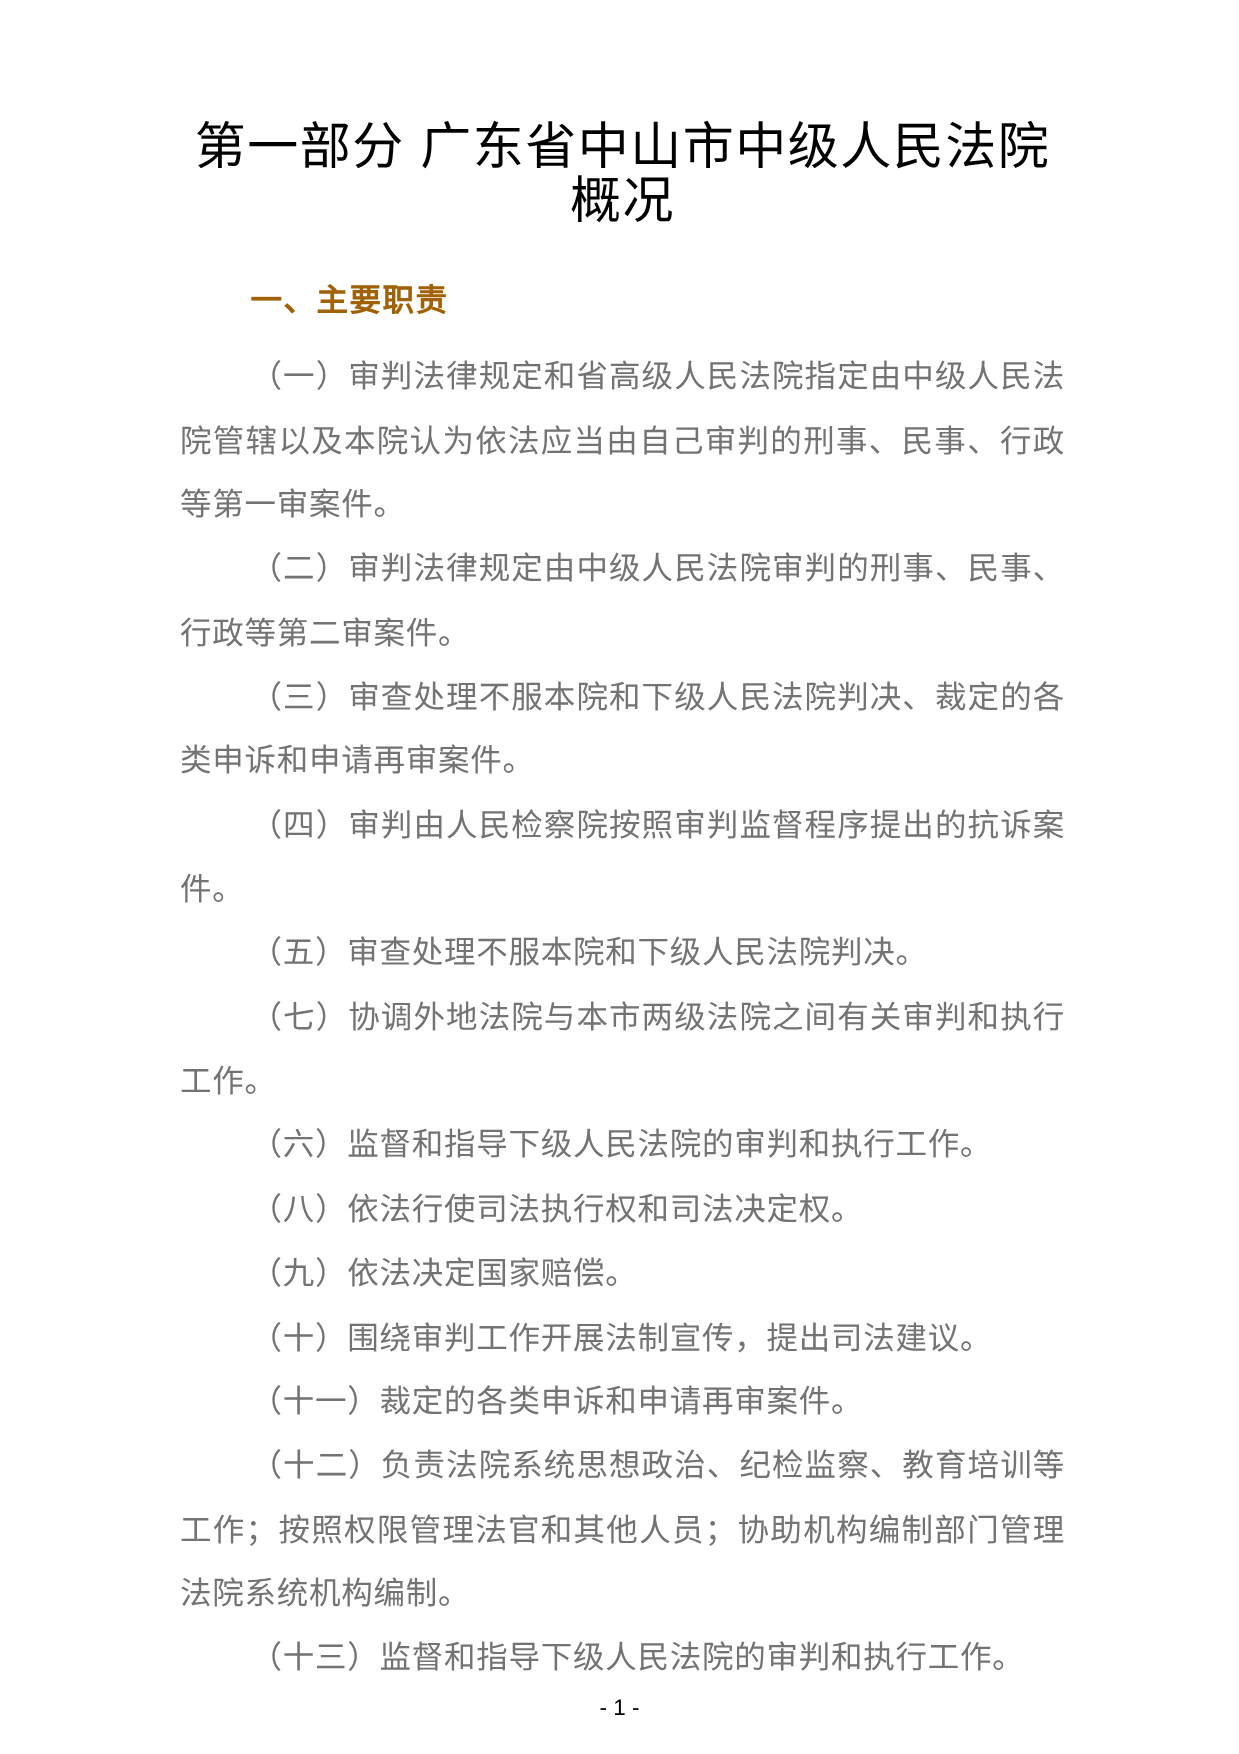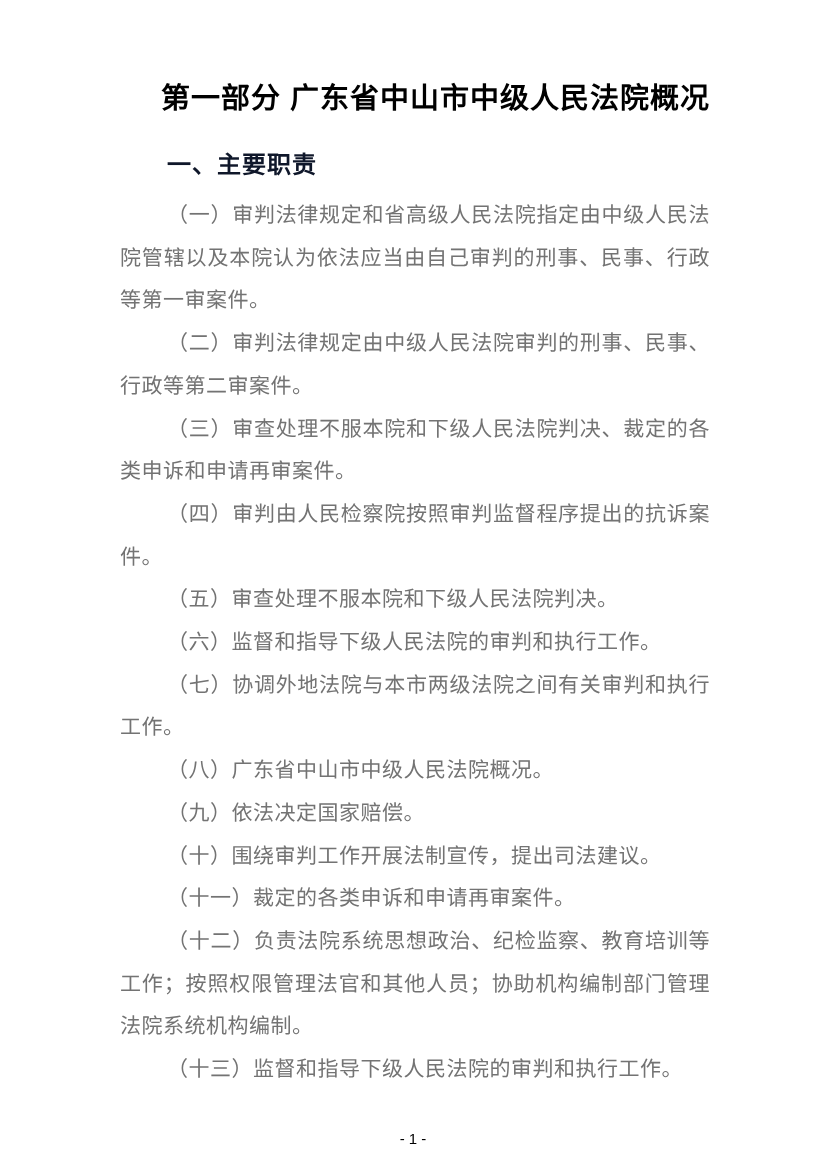--- a/index.html
+++ b/index.html
@@ -13,36 +13,36 @@
     overflow: hidden;
   }
   .page {
     position: absolute;
     inset: 0;
     background: #ffffff;
     padding: 80px 116px 0 120px;
   }
   .doc-title {
     font-family: "Liberation Sans", "DejaVu Sans", sans-serif;
-    font-weight: 700;
-    font-size: 29px;
+    font-weight: 400;
+    font-size: 34px;
     line-height: 36px;
-    text-align: right;
+    text-align: center;
     letter-spacing: 1px;
     color: #000000;
   }
   .section-heading {
     font-family: "Liberation Sans", "DejaVu Sans", sans-serif;
     font-weight: 900;
-    font-size: 24px;
+    font-size: 21px;
     line-height: 26px;
     margin-top: 36px;
     text-indent: 47px;
     letter-spacing: 1px;
-    color: #0f172a;
+    color: #a16207;
   }
   .body-text {
     margin-top: 16px;
   }
   .body-text p {
     font-size: 21px;
     line-height: 42.7px;
     letter-spacing: 0.5px;
     text-indent: 47px;
     text-align: justify;
@@ -69,23 +69,23 @@
   <h1 class="doc-title">第一部分 广东省中山市中级人民法院概况</h1>
 
   <h2 class="section-heading">一、主要职责</h2>
 
   <div class="body-text">
     <p>（一）审判法律规定和省高级人民法院指定由中级人民法院管辖以及本院认为依法应当由自己审判的刑事、民事、行政等第一审案件。</p>
     <p>（二）审判法律规定由中级人民法院审判的刑事、民事、行政等第二审案件。</p>
     <p>（三）审查处理不服本院和下级人民法院判决、裁定的各类申诉和申请再审案件。</p>
     <p>（四）审判由人民检察院按照审判监督程序提出的抗诉案件。</p>
     <p>（五）审查处理不服本院和下级人民法院判决。</p>
+    <p>（七）协调外地法院与本市两级法院之间有关审判和执行工作。</p>
     <p>（六）监督和指导下级人民法院的审判和执行工作。</p>
-    <p>（七）协调外地法院与本市两级法院之间有关审判和执行工作。</p>
-    <p>（八）广东省中山市中级人民法院概况。</p>
+    <p>（八）依法行使司法执行权和司法决定权。</p>
     <p>（九）依法决定国家赔偿。</p>
     <p>（十）围绕审判工作开展法制宣传，提出司法建议。</p>
     <p>（十一）裁定的各类申诉和申请再审案件。</p>
     <p>（十二）负责法院系统思想政治、纪检监察、教育培训等工作；按照权限管理法官和其他人员；协助机构编制部门管理法院系统机构编制。</p>
     <p>（十三）监督和指导下级人民法院的审判和执行工作。</p>
   </div>
 
   <div class="page-number">- 1 -</div>
 
 </div>

